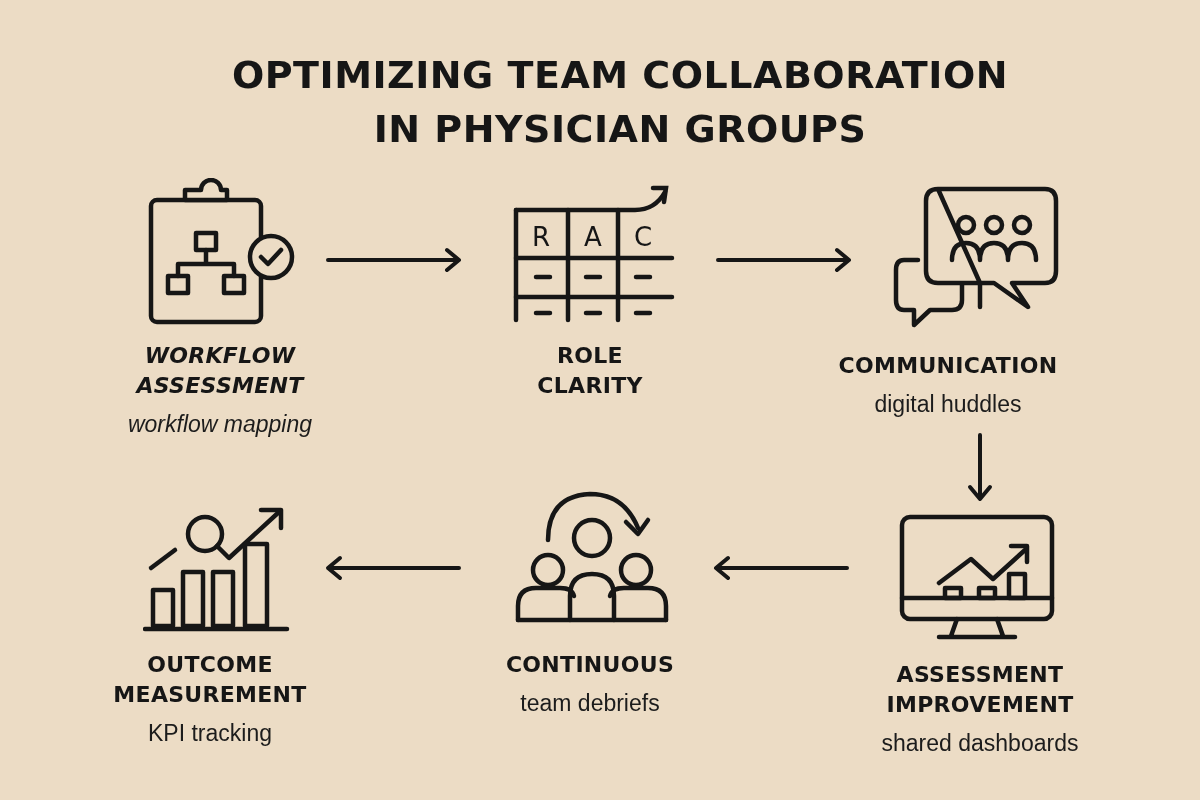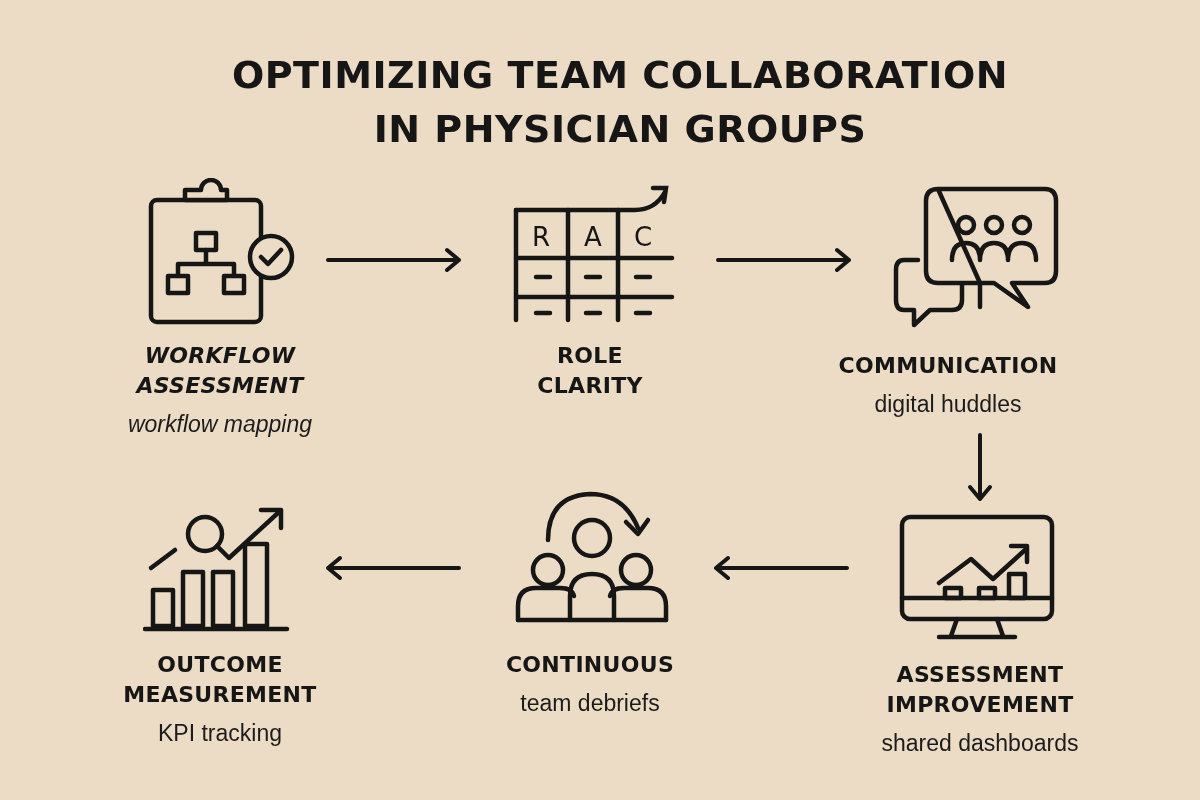--- a/index.html
+++ b/index.html
@@ -147,17 +147,17 @@
     <circle cx="62" cy="34" r="17"></circle>
     <path d="M74 46 L86 58 L136 12"></path>
     <path d="M118 10 L138 10 L138 28"></path>
     <rect x="10" y="90" width="20" height="36"></rect>
     <rect x="40" y="72" width="20" height="54"></rect>
     <rect x="70" y="72" width="20" height="54"></rect>
     <rect x="102" y="44" width="22" height="82"></rect>
     <path d="M2 129 H144"></path>
   </svg>
 </div>
-<div class="label" style="left:90px;top:650px;width:260px;">
+<div class="label" style="left:80px;top:650px;width:260px;">
   <div class="h">OUTCOME</div>
   <div class="h">MEASUREMENT</div>
   <div class="s">KPI tracking</div>
 </div>
 
 </body></html>

